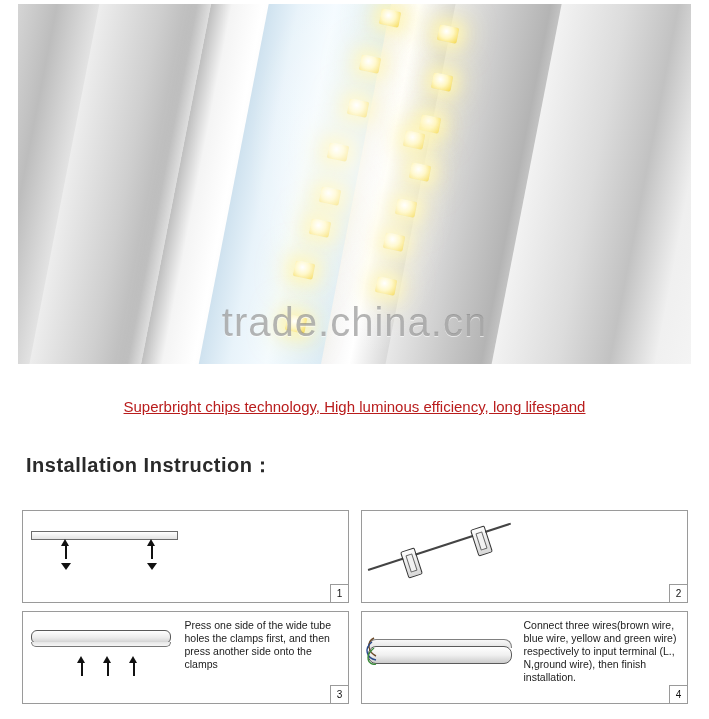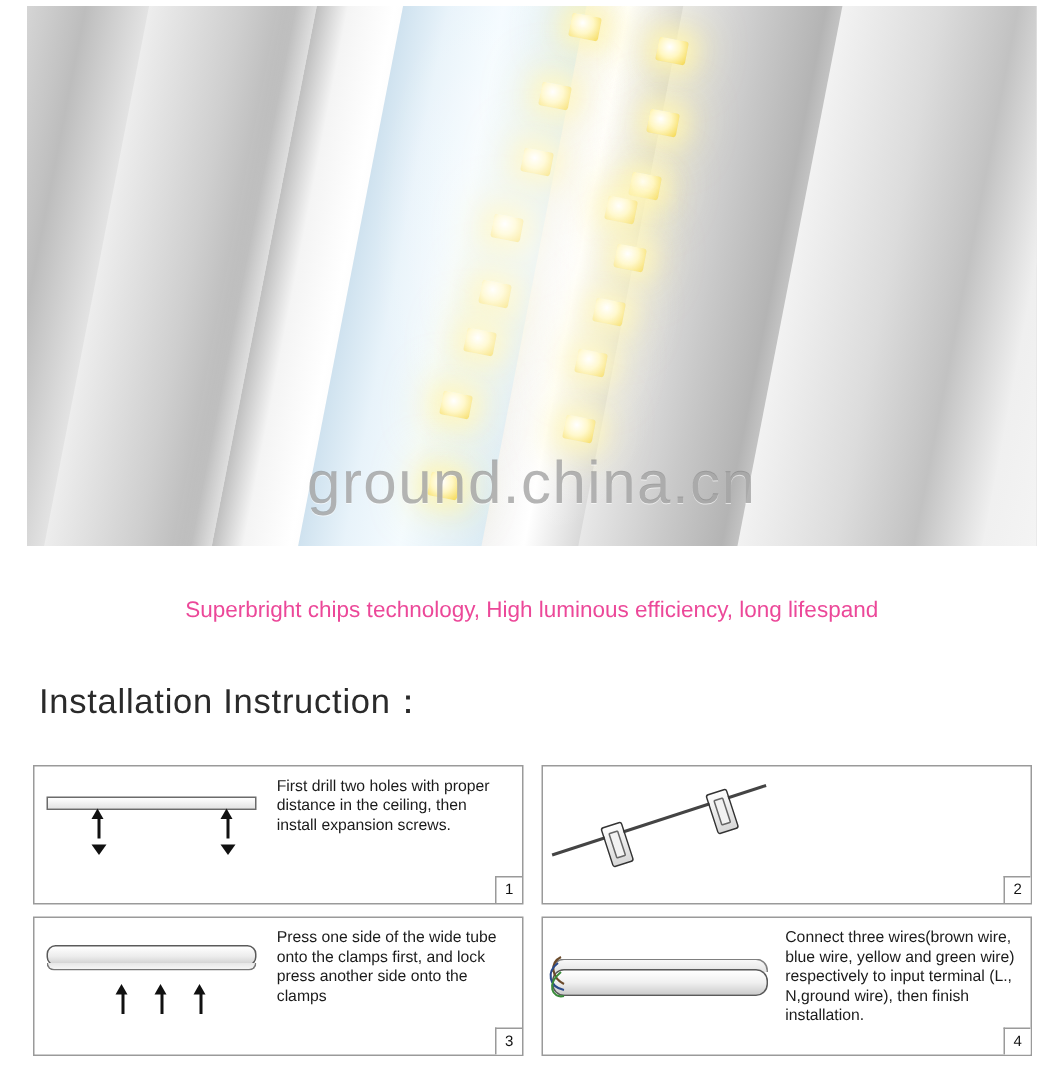--- a/index.html
+++ b/index.html
@@ -70,27 +70,27 @@
     pointer-events:none;
   }
 
   
   .caption-title{
     position:absolute;left:0;right:0;top:368px;text-align:center;
     font-size:21px;color:#1d1d1d;
   }
   .caption-sub{
     position:absolute;left:0;right:0;top:398px;text-align:center;
-    font-size:15px;color:#ec4899;
+    font-size:15px;color:#b91c1c;text-decoration:underline;
   }
 
   
   .section-heading{
     position:absolute;left:26px;top:452px;
-    font-size:23px;color:#2a2a2a;font-weight:400;
+    font-size:20px;color:#2a2a2a;font-weight:700;
     letter-spacing:.5px;
   }
 
   
   .steps{
     position:absolute;left:22px;top:510px;width:666px;
     display:grid;grid-template-columns:1fr 1fr;grid-template-rows:93px 93px;
     gap:8px 12px;
   }
   .step{
@@ -176,39 +176,38 @@
       <div class="led" style="left:292px;top:216px"></div>
       <div class="led" style="left:366px;top:230px"></div>
       <div class="led" style="left:276px;top:258px"></div>
       <div class="led" style="left:358px;top:274px"></div>
       <div class="led" style="left:268px;top:312px"></div>
     </div>
 
     <div class="glow"></div>
   </div>
 
-  <div class="watermark">ground.china.cn</div>
+  <div class="watermark">trade.china.cn</div>
 
   <div class="caption-sub">Superbright chips technology, High luminous efficiency, long lifespand</div>
 
   <div class="section-heading">Installation Instruction：</div>
 
   <div class="steps">
 
     <div class="step">
       <div class="step-figure">
         <div class="ceil-line"></div>
         <div class="arrow-stem" style="left:42px;top:34px;height:14px"></div>
         <div class="arrow-up" style="left:38px;top:28px"></div>
         <div class="dot-tri" style="left:38px;top:52px"></div>
         <div class="arrow-stem" style="left:128px;top:34px;height:14px"></div>
         <div class="arrow-up" style="left:124px;top:28px"></div>
         <div class="dot-tri" style="left:124px;top:52px"></div>
       </div>
-      <div class="step-text">First drill two holes with proper distance in the ceiling, then install expansion screws.</div>
       <div class="step-num">1</div>
     </div>
 
     <div class="step">
       <div class="step-figure">
         <div class="slant"></div>
         <div class="clamp" style="left:42px;top:38px;transform:rotate(-18deg)"></div>
         <div class="clamp" style="left:112px;top:16px;transform:rotate(-18deg)"></div>
       </div>
       <div class="step-num">2</div>
@@ -218,21 +217,21 @@
       <div class="step-figure">
         <div class="tube3"></div>
         <div class="tube3-lip"></div>
         <div class="arrow-stem" style="left:58px;top:50px;height:14px"></div>
         <div class="arrow-up" style="left:54px;top:44px"></div>
         <div class="arrow-stem" style="left:84px;top:50px;height:14px"></div>
         <div class="arrow-up" style="left:80px;top:44px"></div>
         <div class="arrow-stem" style="left:110px;top:50px;height:14px"></div>
         <div class="arrow-up" style="left:106px;top:44px"></div>
       </div>
-      <div class="step-text">Press one side of the wide tube onto the clamps first, and lock press another side onto the clamps</div>
+      <div class="step-text">Press one side of the wide tube holes the clamps first, and then press another side onto the clamps</div>
       <div class="step-num">3</div>
     </div>
 
     <div class="step">
       <div class="step-figure">
         <div class="tube4-top"></div>
         <div class="tube4"></div>
         <svg width="100%" height="93" style="position:absolute;left:0;top:0">
           <path d="M14 44 C 6 40, 4 30, 12 26" stroke="#6b4a2a" stroke-width="1.4" fill="none"></path>
           <path d="M14 48 C 4 46, 2 36, 10 30" stroke="#2a4a8b" stroke-width="1.4" fill="none"></path>

